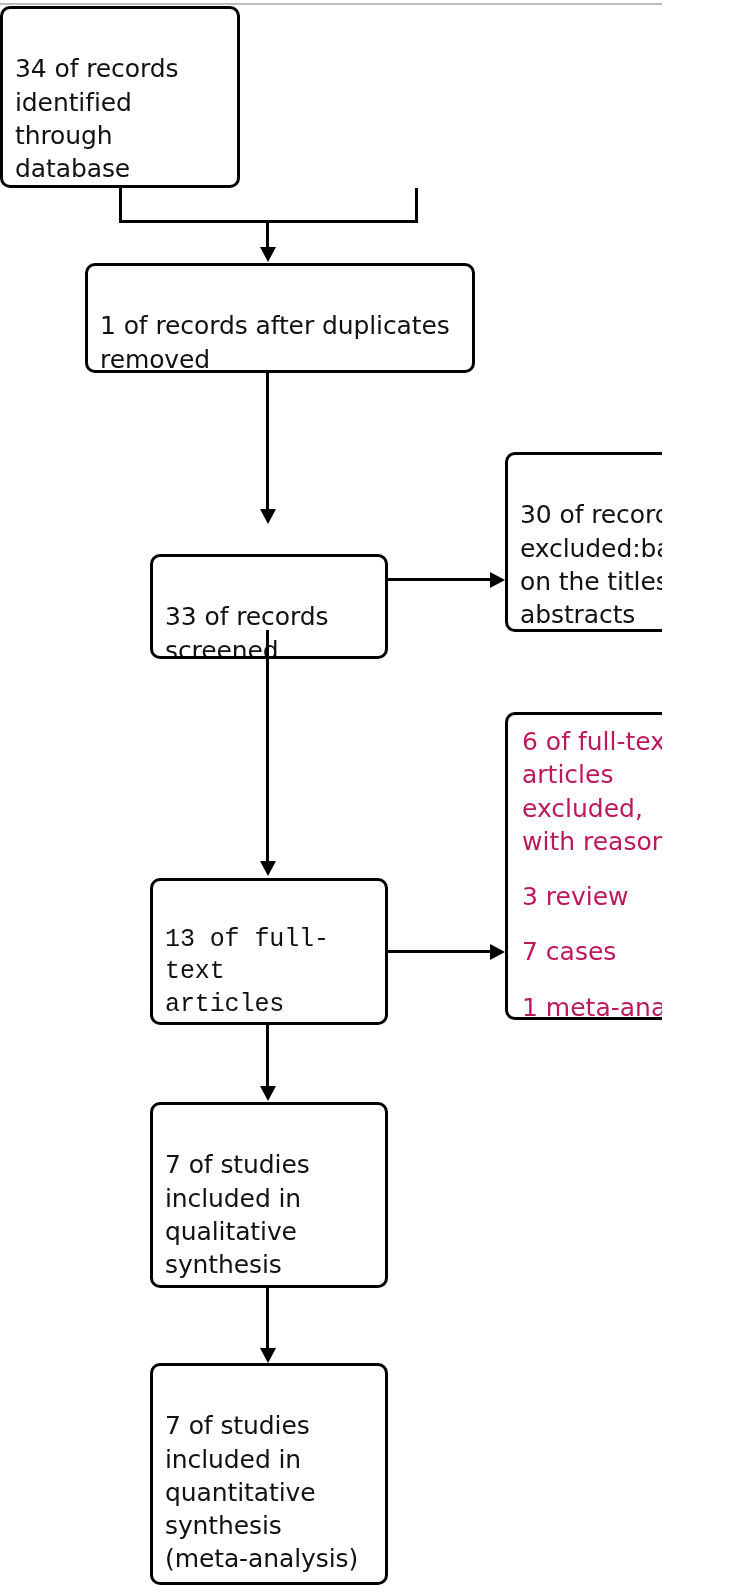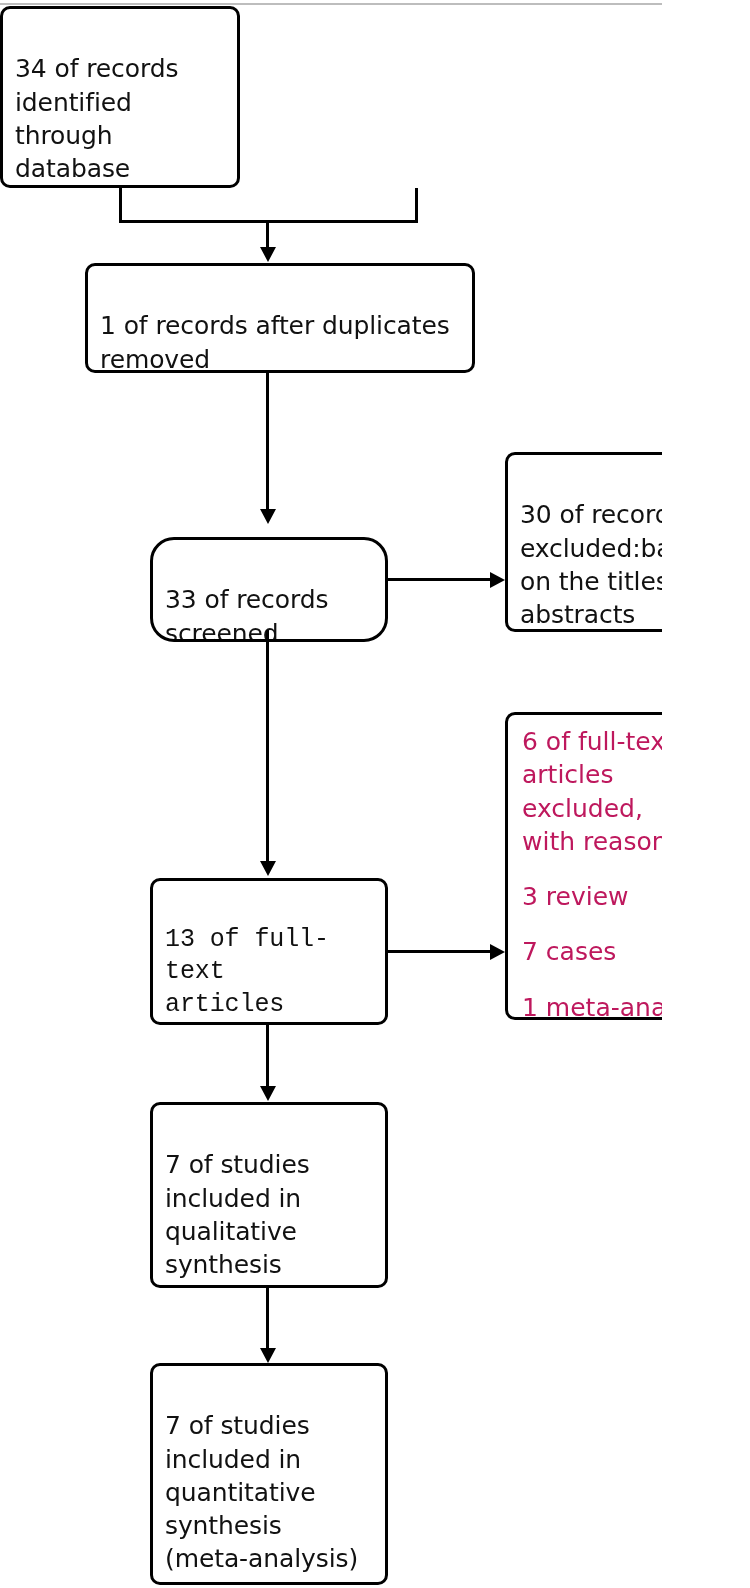--- a/index.html
+++ b/index.html
@@ -112,21 +112,21 @@
   <div class="arrow-down" style="left:260px; top:247px;"></div>
 
   <div class="node" style="left:76px; top:263px; width:390px; height:110px;margin-left:9px;">
     <span>1 of records after duplicates
 removed</span>
   </div>
 
   <div class="vline" style="left:266px; top:373px; height:137px;"></div>
   <div class="arrow-down" style="left:260px; top:509px;"></div>
 
-  <div class="node" style="left:150px; top:537px; width:238px; height:105px;border-radius:24px;">
+  <div class="node" style="left:150px; top:554px; width:238px; height:105px;">
     <span>33 of records
 screened</span>
   </div>
 
   <div class="node" style="left:505px; top:452px; width:235px; height:180px;">
     <span>30 of records
 excluded:based
 on the titles and
 abstracts</span>
   </div>

